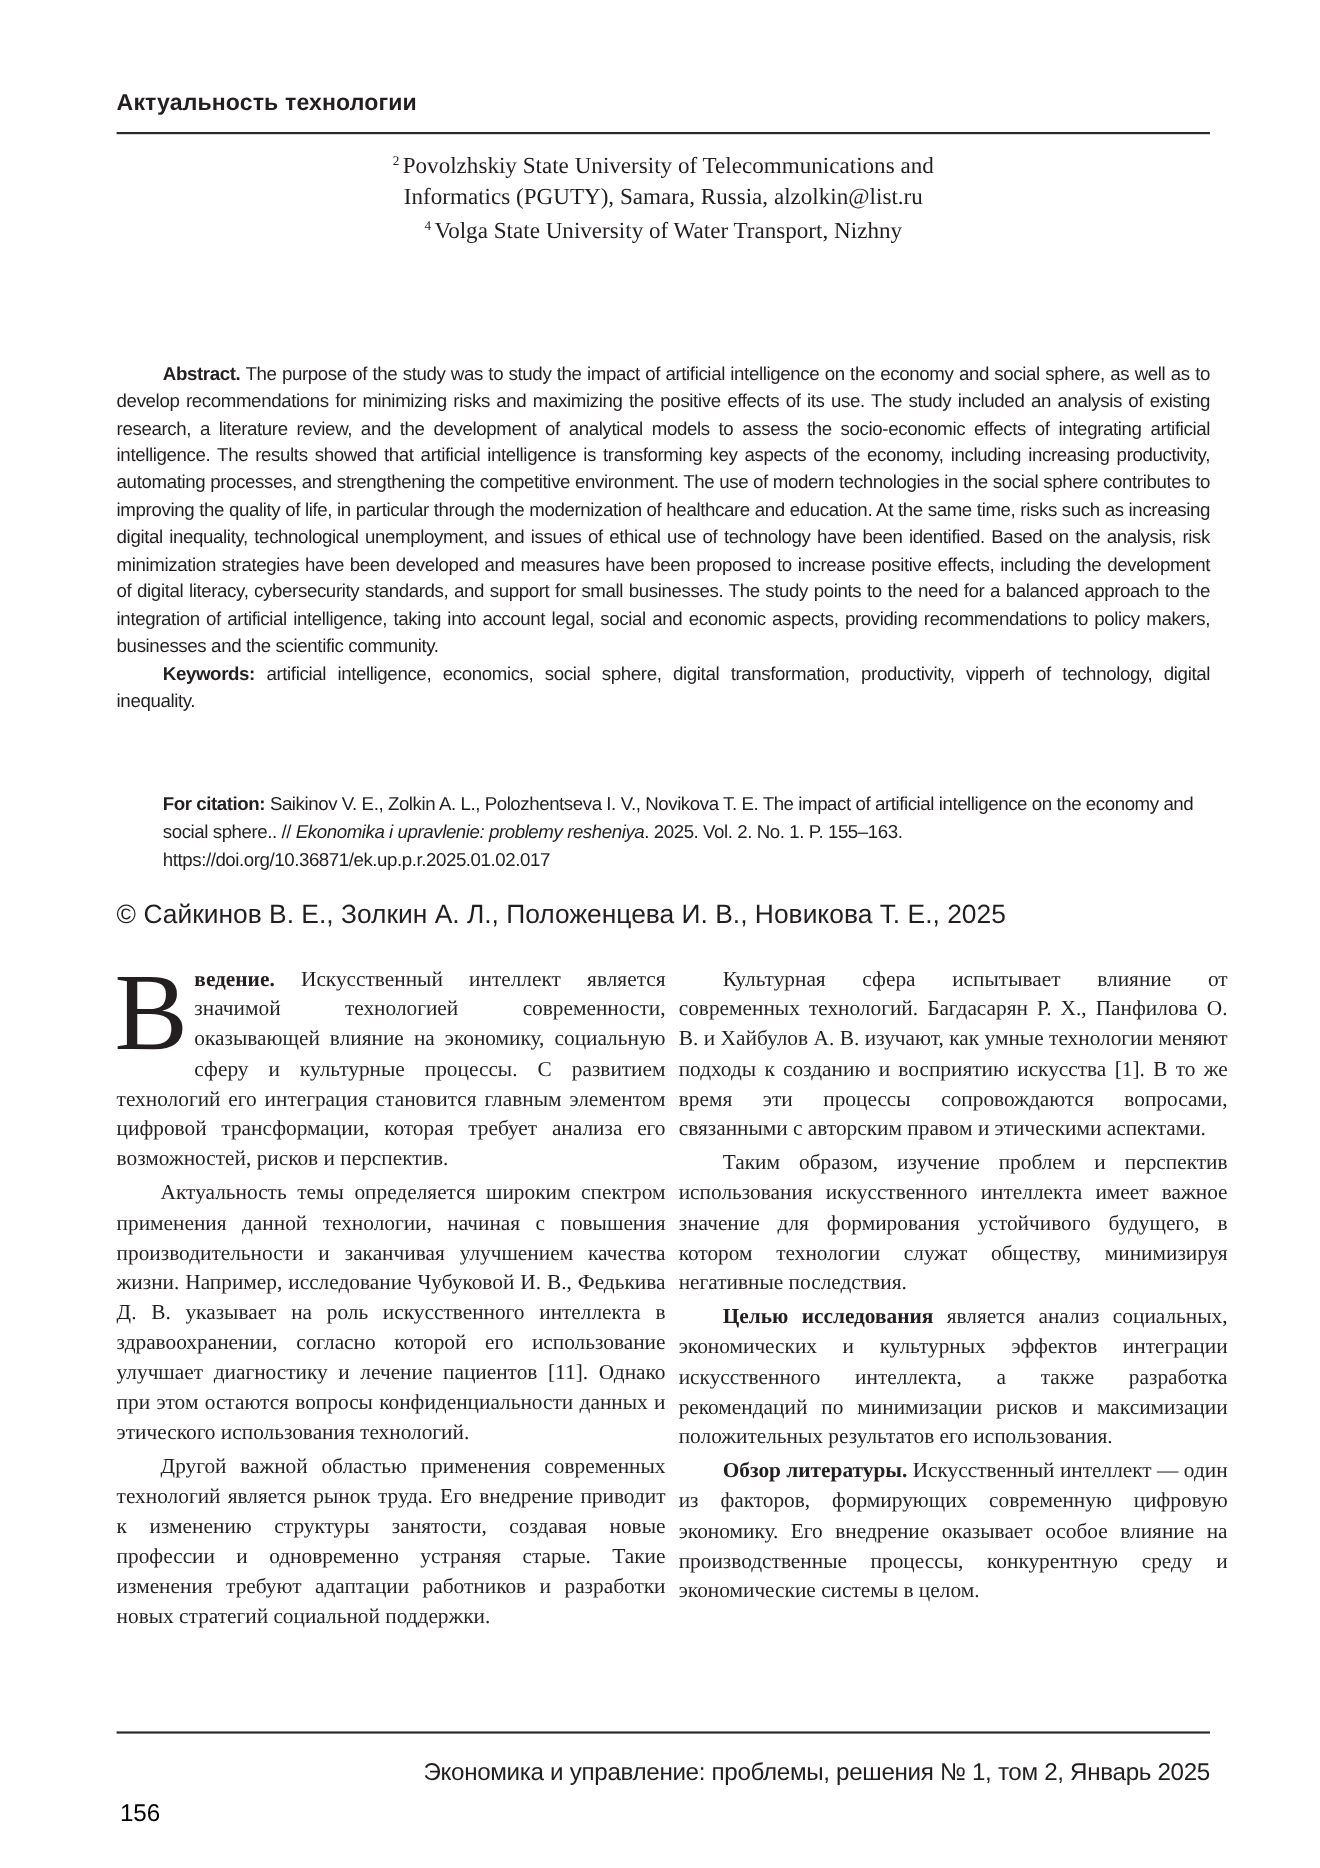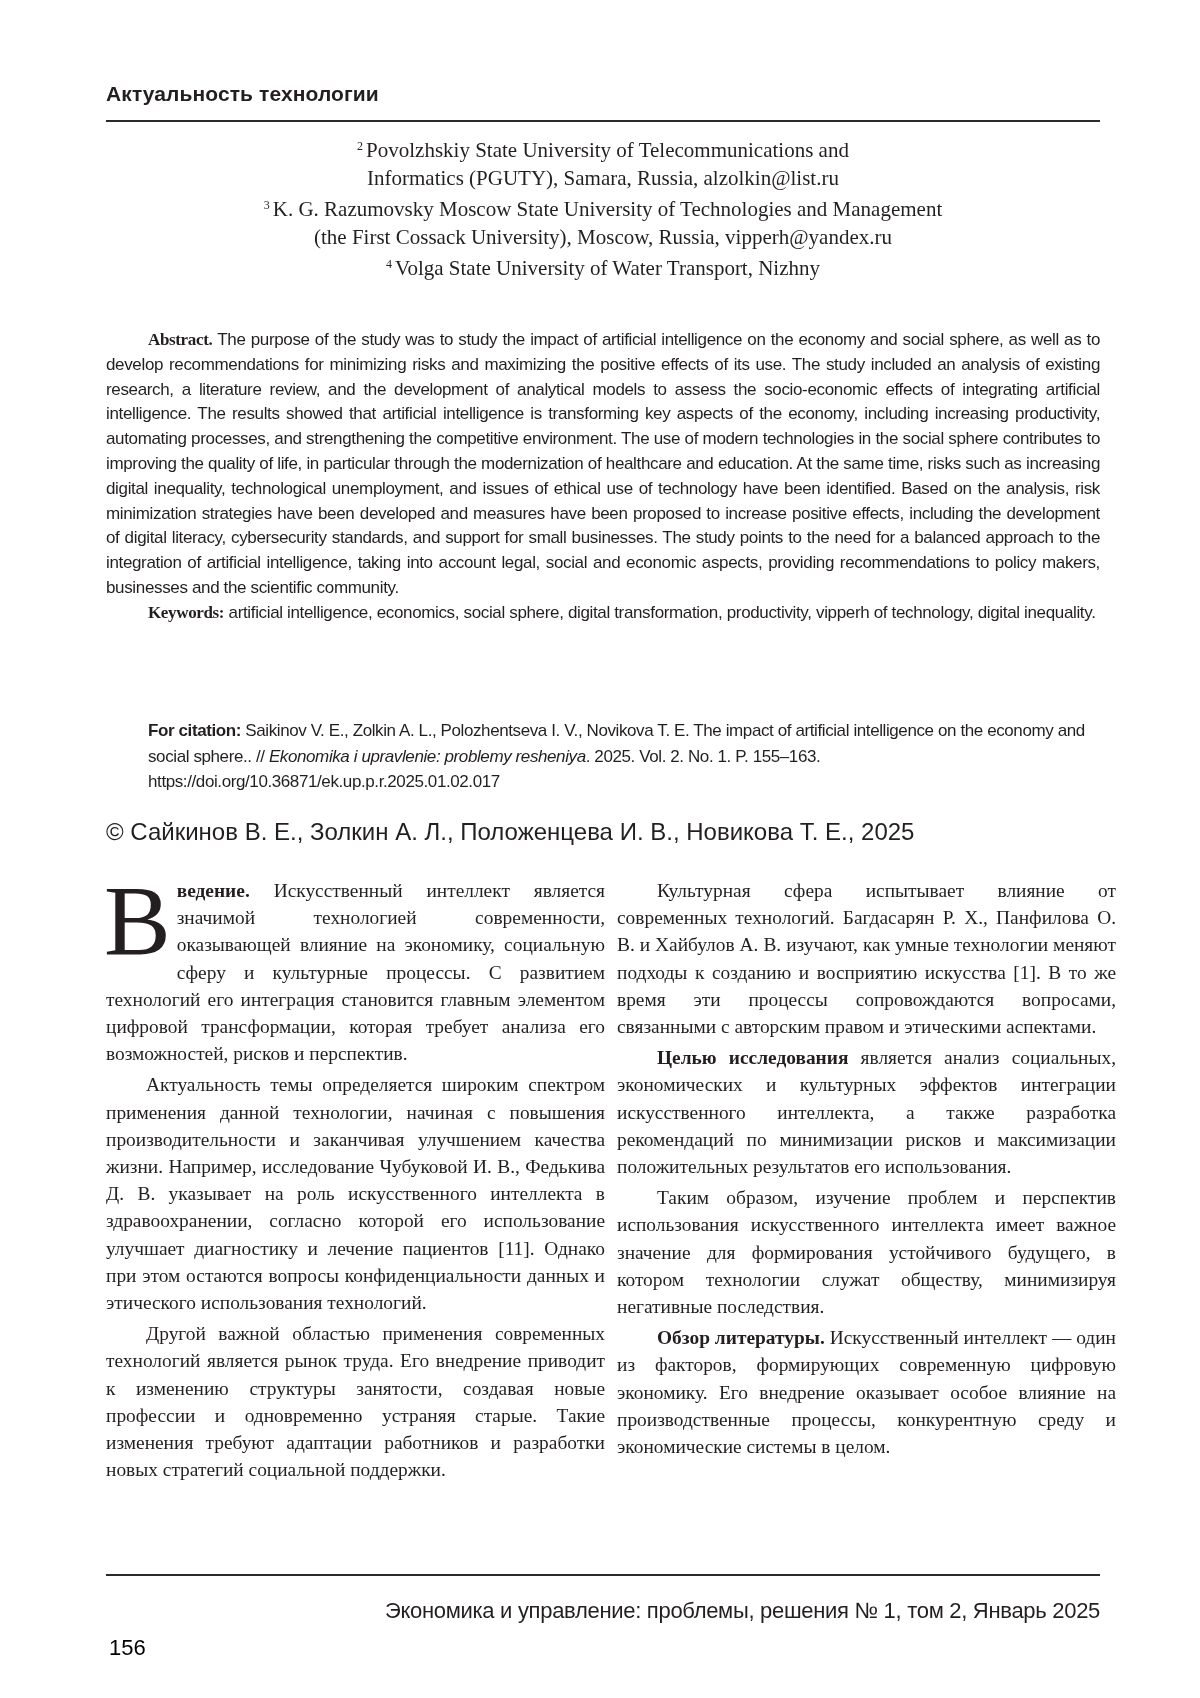--- a/index.html
+++ b/index.html
@@ -15,21 +15,21 @@
     position: absolute; left: 106px; top: 133px; width: 994px; text-align: center;
     font-family: "Liberation Serif", serif; font-size: 21px; line-height: 27.5px; color: #231f20;
   }
   .affil sup { font-size: 12px; vertical-align: 7px; margin-right: 3px; }
   .abstract {
     position: absolute; left: 106px; top: 328px; width: 994px;
     font-family: "Liberation Sans", sans-serif; font-size: 17px; line-height: 24.8px;
     text-align: justify; color: #231f20; letter-spacing: -0.35px;
   }
   .abstract p { margin: 0; text-indent: 42px; }
-  .abstract b { font-weight: bold; font-family: Liberation Serif, serif; }
+  .abstract b { font-weight: bold; }
   .citation {
     position: absolute; left: 148px; top: 718px; width: 952px;
     font-family: "Liberation Sans", sans-serif; font-size: 17px; line-height: 25.5px;
     color: #231f20; letter-spacing: -0.4px;
   }
   .citation i { font-style: italic; }
   .copyright {
     position: absolute; left: 106px; top: 818px;
     font-family: Liberation Sans, sans-serif; font-size: 24px; color: #231f20;
   }
@@ -61,22 +61,20 @@
 <body>
 
 <div class="page">
 
   <div class="running-head">Актуальность технологии</div>
   <div class="rule-top"></div>
 
   <div class="affil">
     <div><sup>2</sup><span>Povolzhskiy State University of Telecommunications and</span></div>
     <div>Informatics (PGUTY), Samara, Russia, alzolkin@list.ru</div>
-    <div><sup>3</sup><span>K. G. Razumovsky Moscow State University of Technologies and Management</span></div>
-    <div>(the First Cossack University), Moscow, Russia, vipperh@yandex.ru</div>
     <div><sup>4</sup><span>Volga State University of Water Transport, Nizhny</span></div>
   </div>
 
   <div class="abstract">
     <p><b>Abstract.</b> <span>The purpose of the study was to study the impact of artificial intelligence on the economy and social sphere, as well as to develop recommendations for minimizing risks and maximizing the positive effects of its use. The study included an analysis of existing research, a literature review, and the development of analytical models to assess the socio-economic effects of integrating artificial intelligence. The results showed that artificial intelligence is transforming key aspects of the economy, including increasing productivity, automating processes, and strengthening the competitive environment. The use of modern technologies in the social sphere contributes to improving the quality of life, in particular through the modernization of healthcare and education. At the same time, risks such as increasing digital inequality, technological unemployment, and issues of ethical use of technology have been identified. Based on the analysis, risk minimization strategies have been developed and measures have been proposed to increase positive effects, including the development of digital literacy, cybersecurity standards, and support for small businesses. The study points to the need for a balanced approach to the integration of artificial intelligence, taking into account legal, social and economic aspects, providing recommendations to policy makers, businesses and the scientific community.</span></p>
     <p><b>Keywords:</b> <span>artificial intelligence, economics, social sphere, digital transformation, productivity, vipperh of technology, digital inequality.</span></p>
   </div>
 
   <div class="citation">
     <b>For citation:</b>
@@ -87,22 +85,22 @@
   <div class="copyright">© Сайкинов В. Е., Золкин А. Л., Положенцева И. В., Новикова Т. Е., 2025</div>
 
   <div class="col col-left">
     <p class="noindent"><span class="dropcap">В</span><b>ведение.</b> <span>Искусственный интеллект является значимой технологией современности, оказывающей влияние на экономику, социальную сферу и культурные процессы. С развитием технологий его интеграция становится главным элементом цифровой трансформации, которая требует анализа его возможностей, рисков и перспектив.</span></p>
     <p>Актуальность темы определяется широким спектром применения данной технологии, начиная с повышения производительности и заканчивая улучшением качества жизни. Например, исследование Чубуковой И. В., Федькива Д. В. указывает на роль искусственного интеллекта в здравоохранении, согласно которой его использование улучшает диагностику и лечение пациентов [11]. Однако при этом остаются вопросы конфиденциальности данных и этического использования технологий.</p>
     <p>Другой важной областью применения современных технологий является рынок труда. Его внедрение приводит к изменению структуры занятости, создавая новые профессии и одновременно устраняя старые. Такие изменения требуют адаптации работников и разработки новых стратегий социальной поддержки.</p>
   </div>
 
   <div class="col col-right">
     <p>Культурная сфера испытывает влияние от современных технологий. Багдасарян Р. Х., Панфилова О. В. и Хайбулов А. В. изучают, как умные технологии меняют подходы к созданию и восприятию искусства [1]. В то же время эти процессы сопровождаются вопросами, связанными с авторским правом и этическими аспектами.</p>
+    <p>Таким образом, изучение проблем и перспектив использования искусственного интеллекта имеет важное значение для формирования устойчивого будущего, в котором технологии служат обществу, минимизируя негативные последствия.</p>
     <p><b>Целью исследования</b><span> является анализ социальных, экономических и культурных эффектов интеграции искусственного интеллекта, а также разработка рекомендаций по минимизации рисков и максимизации положительных результатов его использования.</span></p>
-    <p>Таким образом, изучение проблем и перспектив использования искусственного интеллекта имеет важное значение для формирования устойчивого будущего, в котором технологии служат обществу, минимизируя негативные последствия.</p>
     <p><b>Обзор литературы.</b><span> Искусственный интеллект — один из факторов, формирующих современную цифровую экономику. Его внедрение оказывает особое влияние на производственные процессы, конкурентную среду и экономические системы в целом.</span></p>
   </div>
 
   <div class="rule-bottom"></div>
   <div class="folio">156</div>
   <div class="journal">Экономика и управление: проблемы, решения № 1, том 2, Январь 2025</div>
 
 </div>
 
 </body></html>

